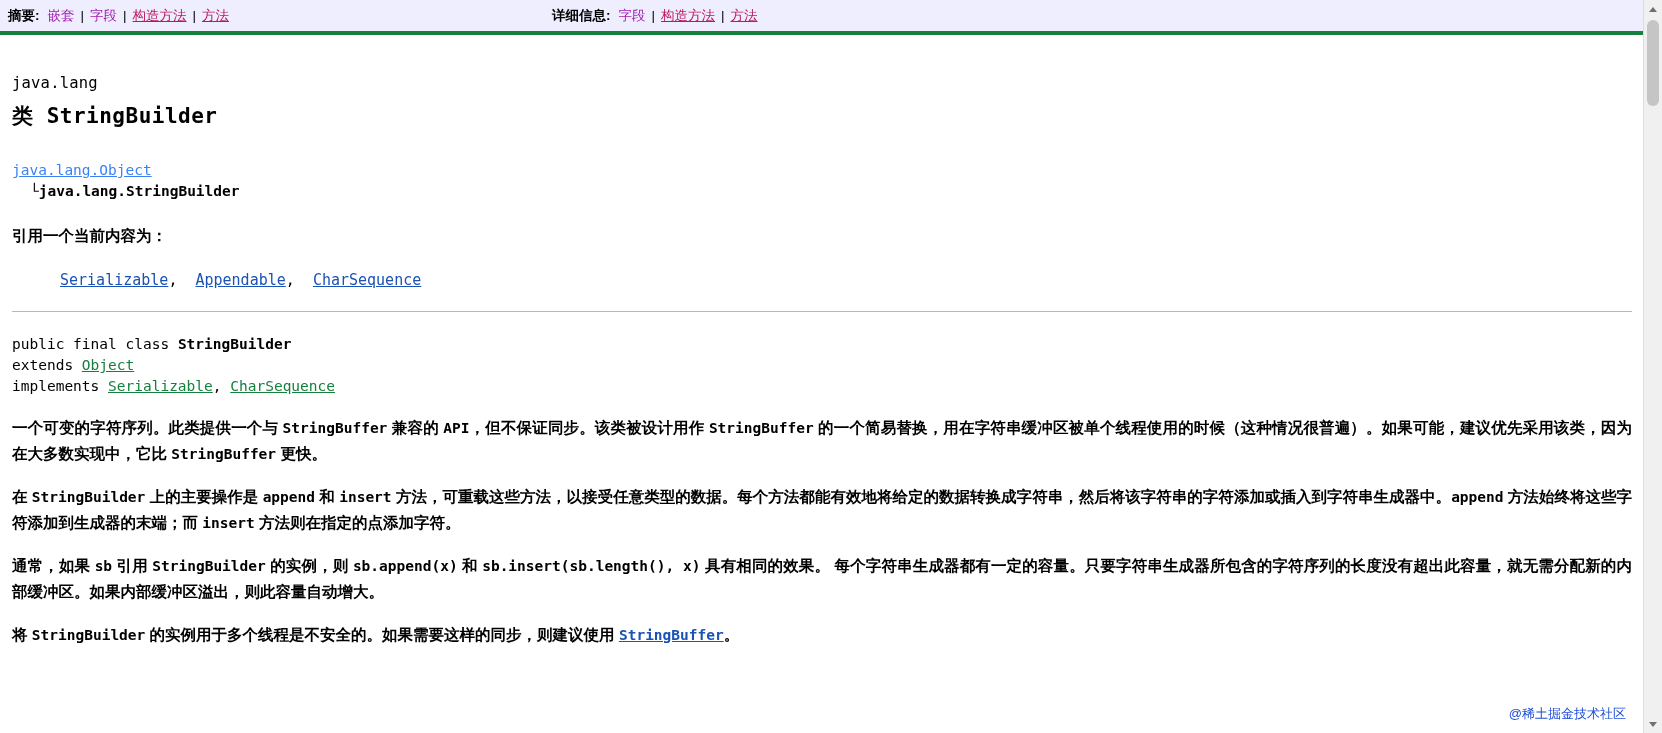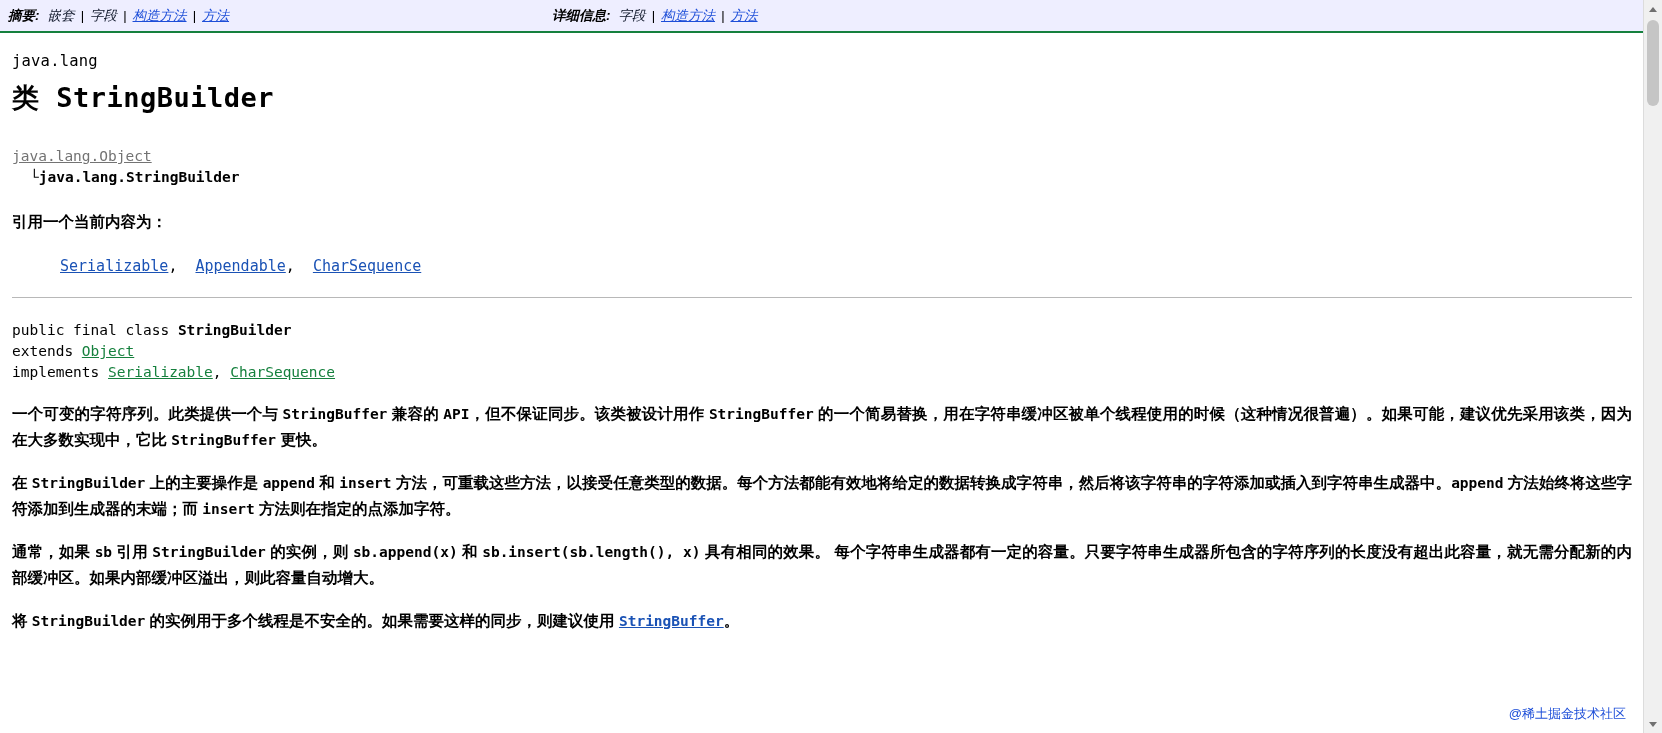--- a/index.html
+++ b/index.html
@@ -20,24 +20,23 @@
     width: 1662px;
     height: 733px;
     box-sizing: border-box;
   }
 
   
   .navbar {
     position: relative;
     height: 31px;
     background: #eeeeff;
-    border-bottom: 2px solid #15803d;
+    border-bottom: 4px solid #15803d;
     font-size: 13.5px;
     color: #000;
-    font-style: italic;
   }
   .navbar .nav-inner {
     position: relative;
     height: 31px;
   }
   .nav-group {
     position: absolute;
     top: 0;
     height: 31px;
     display: flex;
@@ -46,25 +45,25 @@
   }
   .nav-group.summary { left: 8px; }
   .nav-group.detail { left: 552px; }
   .nav-group .nav-label {
     font-weight: bold;
     margin-right: 8px;
     font-size: 13.5px;
   }
   .nav-group .nav-item {
     font-size: 13.5px;
-    color: #0f172a;
+    color: #a21caf;
     text-decoration: none;
   }
   .nav-group .nav-item.link {
-    color: #1d4ed8;
+    color: #be185d;
     text-decoration: underline;
     cursor: pointer;
   }
   .nav-group .sep {
     margin: 0 6px;
     color: #000;
   }
 
   
   .scrollbar {
@@ -116,42 +115,42 @@
     top: 32px;
     left: 0;
     right: 18px;
     bottom: 0;
     padding: 0 12px 0 12px;
     box-sizing: border-box;
     overflow: hidden;
   }
 
   .pkg-name {
-    margin-top: 20px;
+    margin-top: 42px;
     font-family: "DejaVu Sans Mono", monospace;
     font-size: 15.5px;
     letter-spacing: 0.2px;
   }
 
   .class-title {
     margin-top: 10px;
     font-family: "DejaVu Sans Mono", monospace;
-    font-size: 27px;
+    font-size: 21px;
     font-weight: bold;
     letter-spacing: 0.5px;
   }
 
   .hierarchy {
     margin-top: 30px;
     font-family: "DejaVu Sans Mono", monospace;
     font-size: 14.5px;
     line-height: 1.45;
   }
   .hierarchy a {
-    color: #737373;
+    color: #3b82f6;
     text-decoration: underline;
     cursor: pointer;
   }
   .hierarchy .child {
     margin-left: 18px;
     font-weight: bold;
   }
   .hierarchy .child .corner {
     font-weight: normal;
   }

